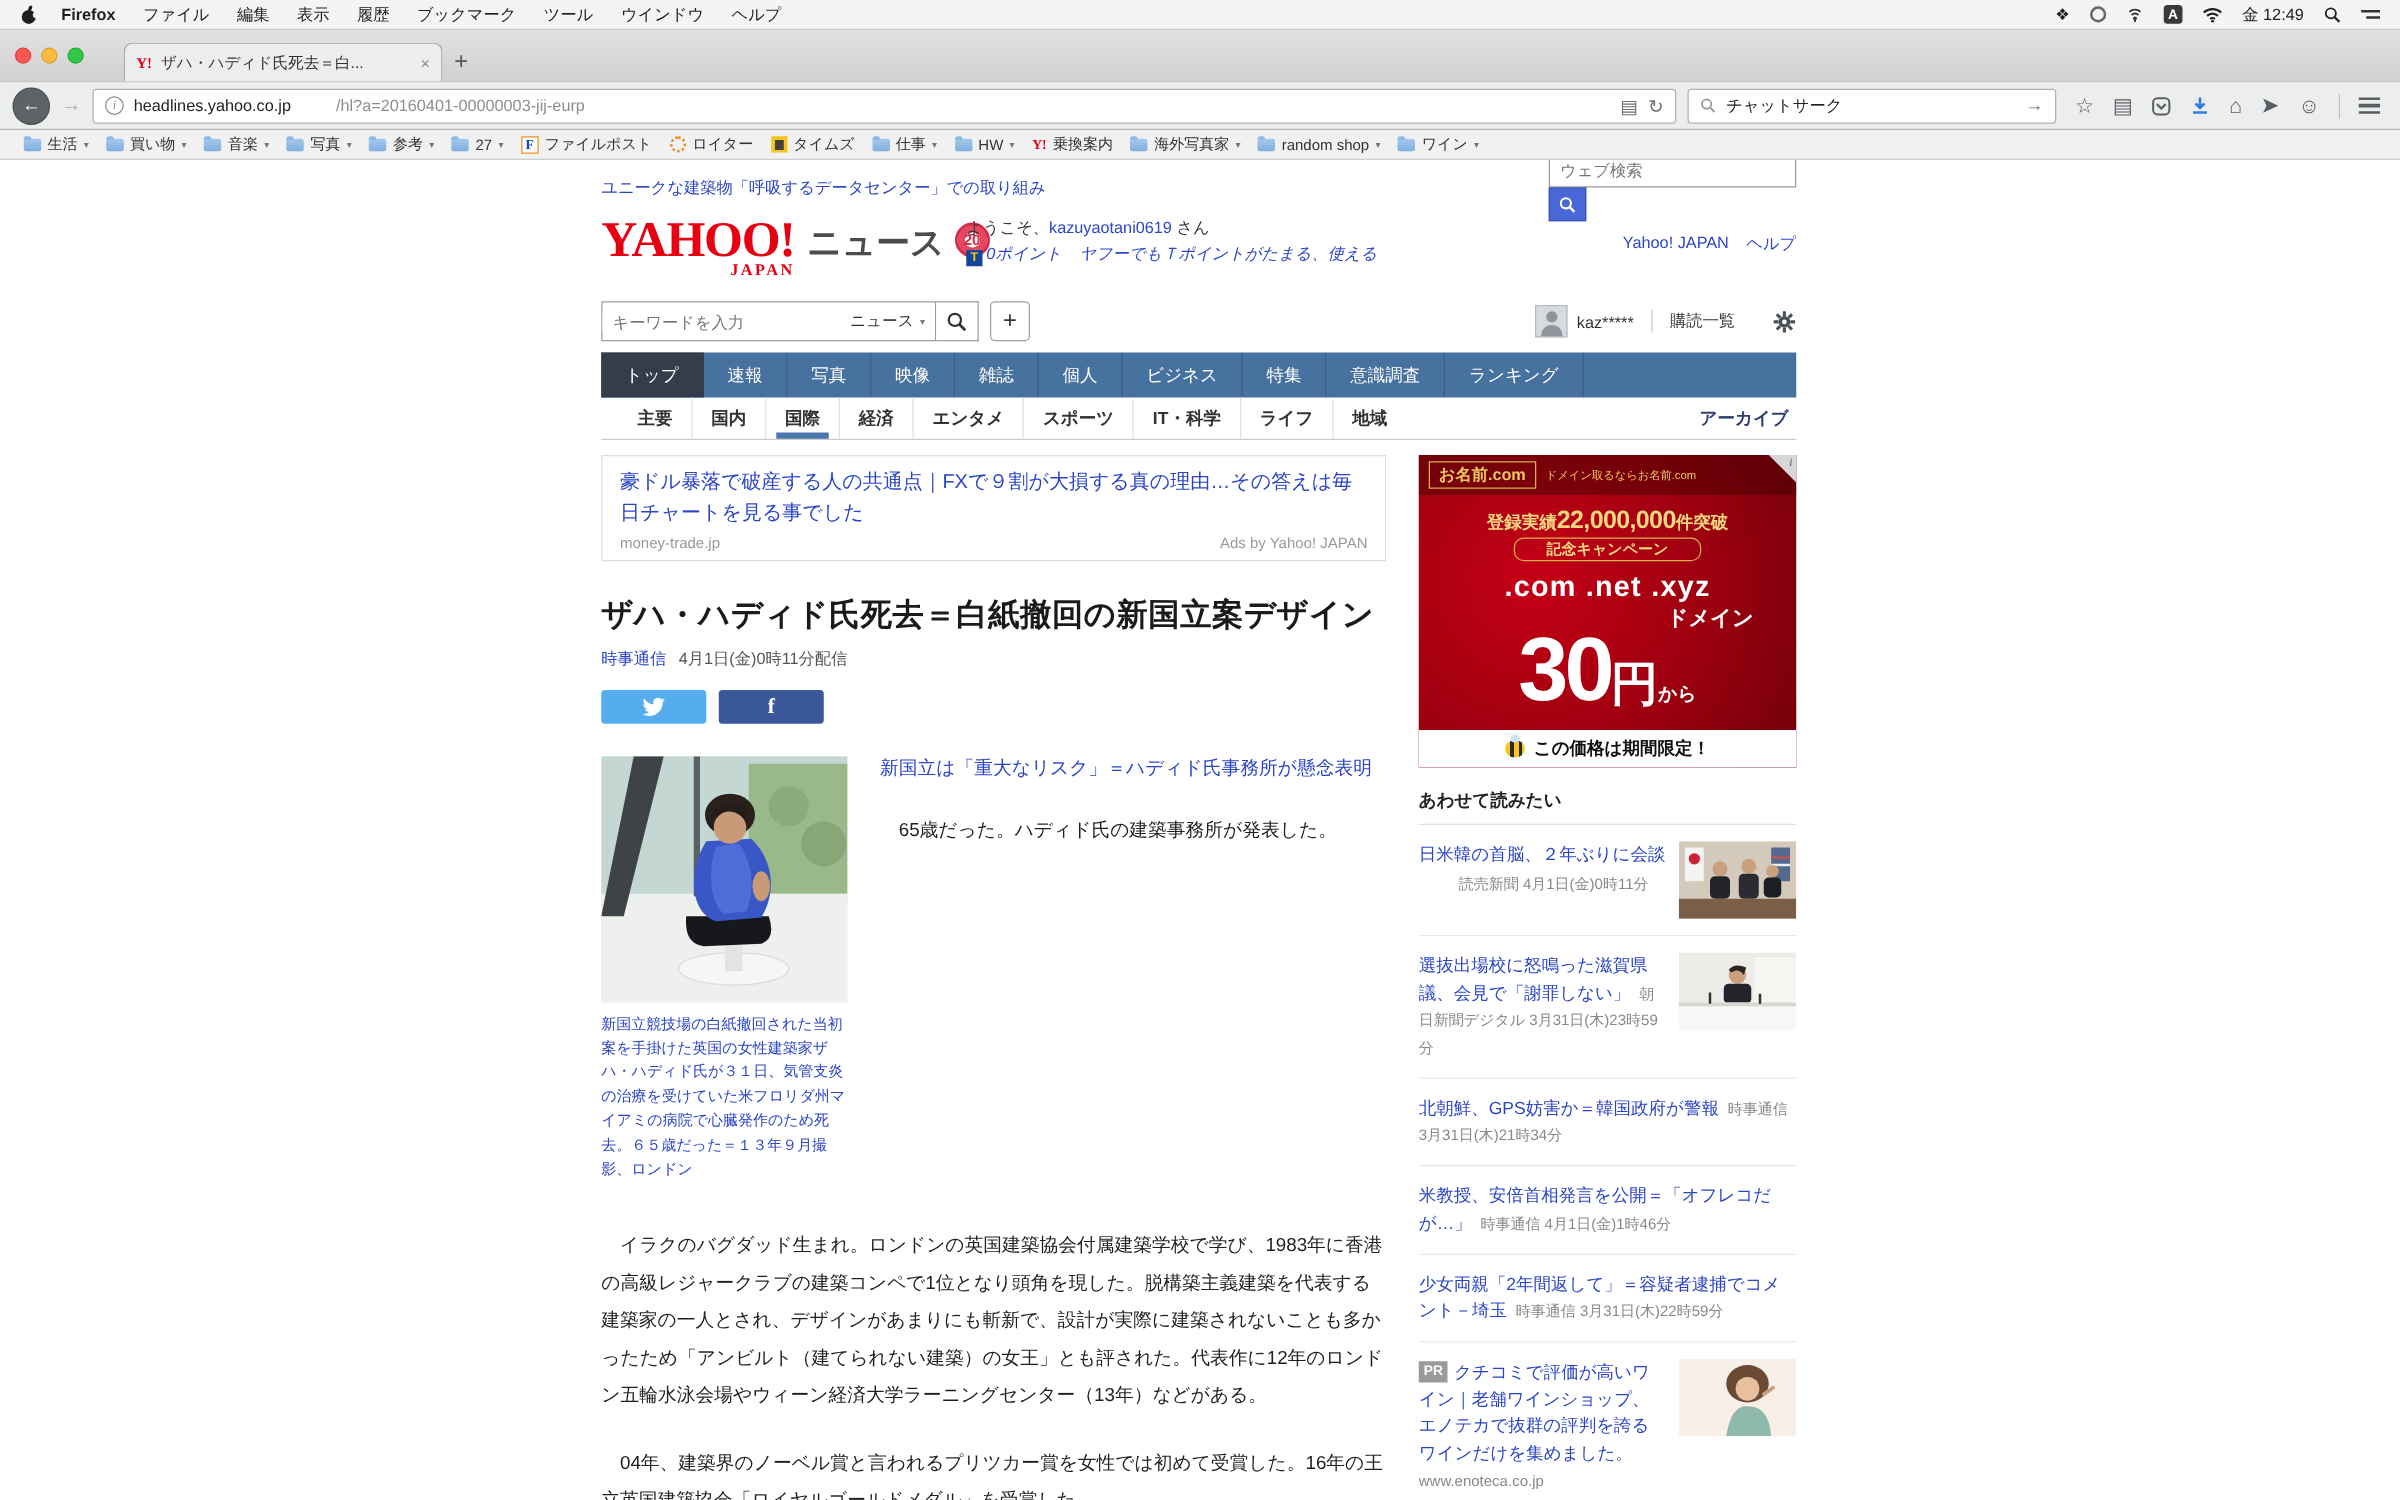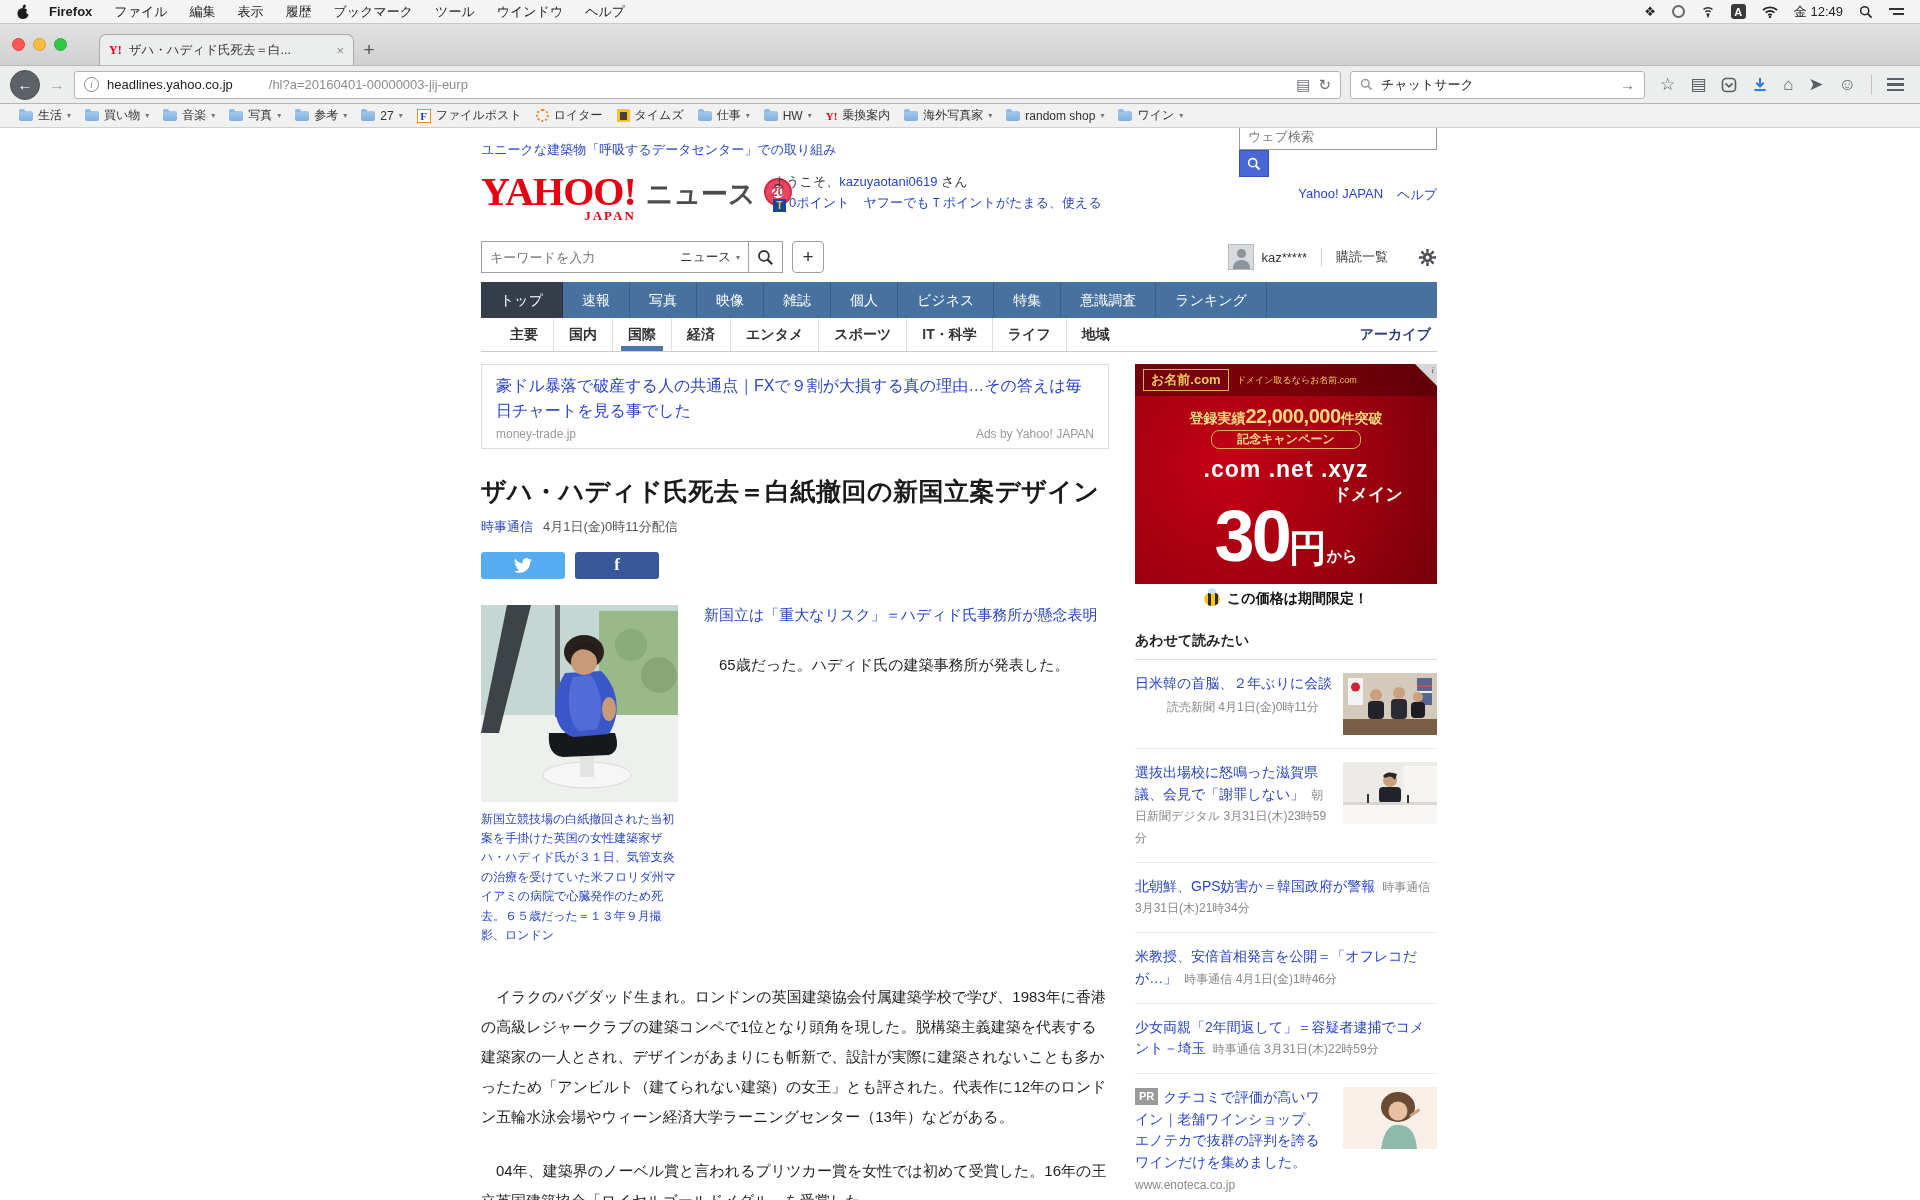--- a/index.html
+++ b/index.html
@@ -108,21 +108,21 @@
   .badge20 { width:28px; height:28px; background:radial-gradient(circle,#fff 35%,#e8475f 36%);
     border:2px solid #d22a4a; border-radius:50%; color:#d22a4a; font-size:12px; font-weight:bold;
     display:flex; align-items:center; justify-content:center; margin:4px 0 0 8px; position:relative; }
   .badge20::after { content:""; position:absolute; bottom:-7px; left:6px; width:12px; height:8px;
     background:#d22a4a; clip-path:polygon(0 0,100% 0,50% 100%); }
   .welcome { position:absolute; left:292px; top:4px; font-size:13px; color:#333; line-height:1.6; }
   .welcome a { color:#2b45c5; }
   .tpt { display:inline-flex; width:13px; height:13px; background:#16469c; color:#f5d000;
     font-size:10px; font-weight:bold; align-items:center; justify-content:center;
     vertical-align:-2px; margin-right:3px; }
-  .tline a { color:#2b45c5; }
+  .tline a { color:#2b45c5;font-style:italic; }
   .tline .note { margin-left:14px; }
   .helplinks { position:absolute; right:0; top:18px; font-size:13px; color:#2b45c5;
     display:flex; gap:14px; }
 
   .searchrow { height:46px; display:flex; align-items:center; position:relative; }
   .kwgroup { display:flex; align-items:stretch; height:32px; }
   .kwbox { display:flex; align-items:center; border:1px solid #98a0a8; background:#fff; width:268px; }
   .kwbox input { border:none; outline:none; flex:1; padding:0 8px; font-size:13px;
     font-family:inherit; color:#333; min-width:0; }
   .kwcat { font-size:12.5px; color:#333; padding:0 8px; display:flex; align-items:center; gap:5px;

